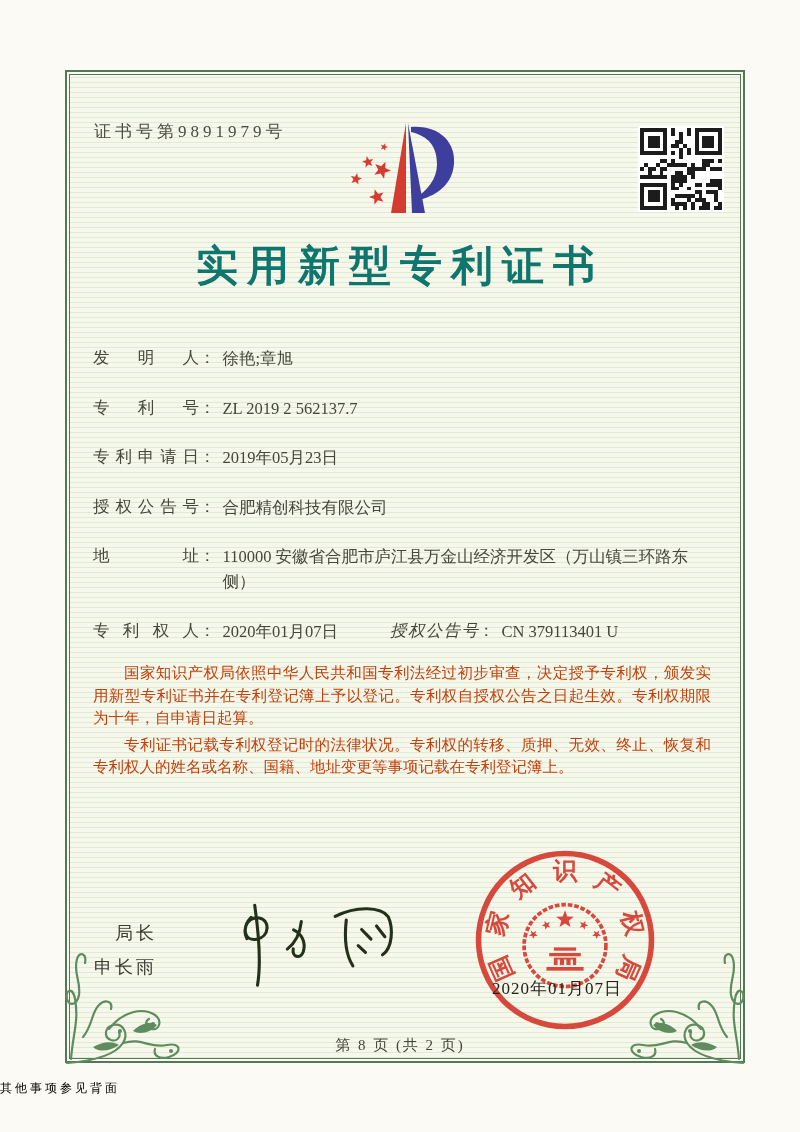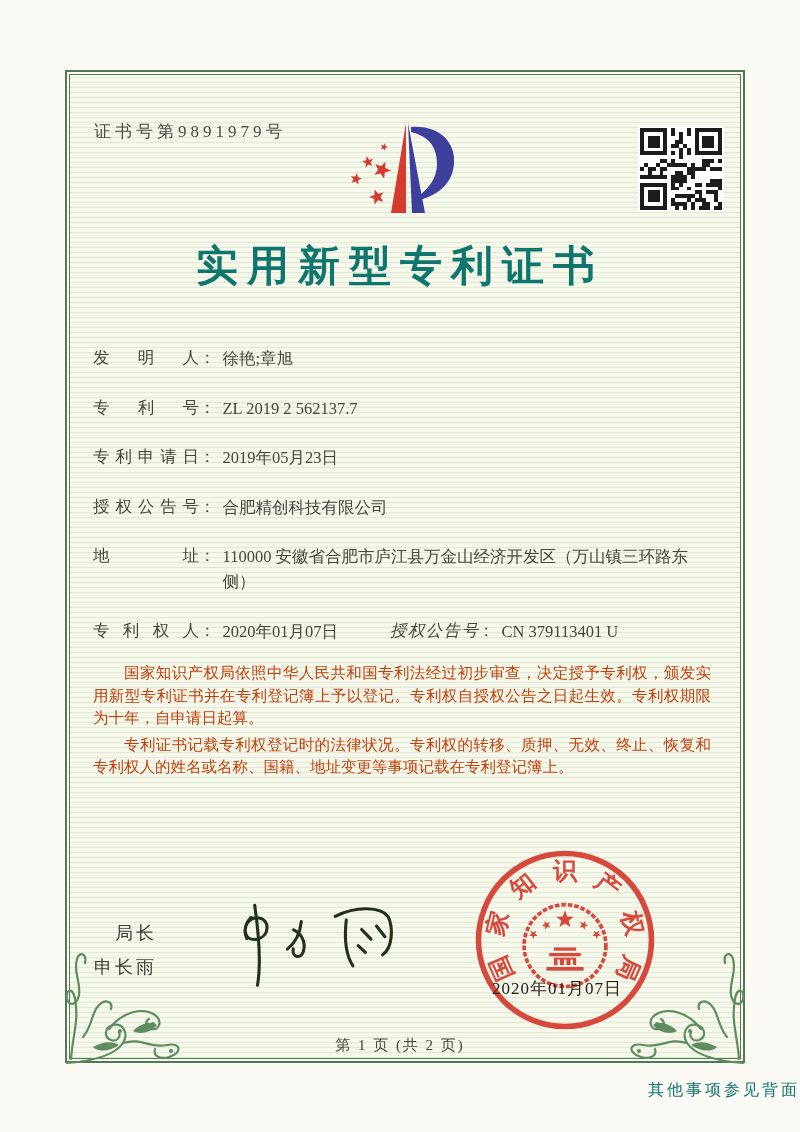--- a/index.html
+++ b/index.html
@@ -46,21 +46,21 @@
     text-align:justify;color:#c2410c;}
   .body-text p{margin:0 0 4px 0;text-indent:2em;}
   
   .officer{position:absolute;left:94px;top:916px;font-size:18px;letter-spacing:3px;color:#3c3d34;line-height:34px;text-align:right;}
   .signature{position:absolute;left:226px;top:893px;width:186px;height:95px;}
   
   .seal{position:absolute;left:472px;top:847px;width:186px;height:186px;opacity:.92;}
   .seal-date{position:absolute;left:492px;top:977px;width:150px;font-size:17px;letter-spacing:1px;color:#26211c;}
   
   .page-info{position:absolute;left:0;top:1036px;width:100%;text-align:center;font-size:15px;letter-spacing:2px;color:#44453b;}
-  .back-note{position:absolute;left:0;top:1080px;width:100%;text-align:right;font-size:16px;letter-spacing:3px;color:#0f766e;}
+  .back-note{position:absolute;left:0;top:1080px;width:100%;text-align:left;font-size:12px;letter-spacing:3px;color:#000000;}
 </style>
 </head>
 <body>
 
 <div class="page">
 
   <div class="frame">
     <div class="frame-inner"></div>
     <svg class="flourish left" viewBox="0 0 150 130">
       <g fill="none" stroke="#5e8c5e" stroke-width="2.2" stroke-linecap="round">
@@ -409,16 +409,16 @@
         <rect x="88" y="119" width="24" height="8"></rect>
         <rect x="80" y="129" width="40" height="4"></rect>
         <rect x="92" y="121" width="2.5" height="6" fill="#f7f8ec"></rect>
         <rect x="99" y="121" width="2.5" height="6" fill="#f7f8ec"></rect>
         <rect x="106" y="121" width="2.5" height="6" fill="#f7f8ec"></rect>
       </g>
     </g>
   </svg>
   <div class="seal-date">2020年01月07日</div>
 
-  <div class="page-info">第 1 页 (共 2 页)</div>
+  <div class="page-info">第 8 页 (共 2 页)</div>
   <div class="back-note">其他事项参见背面</div>
 
 </div>
 
 </body></html>

